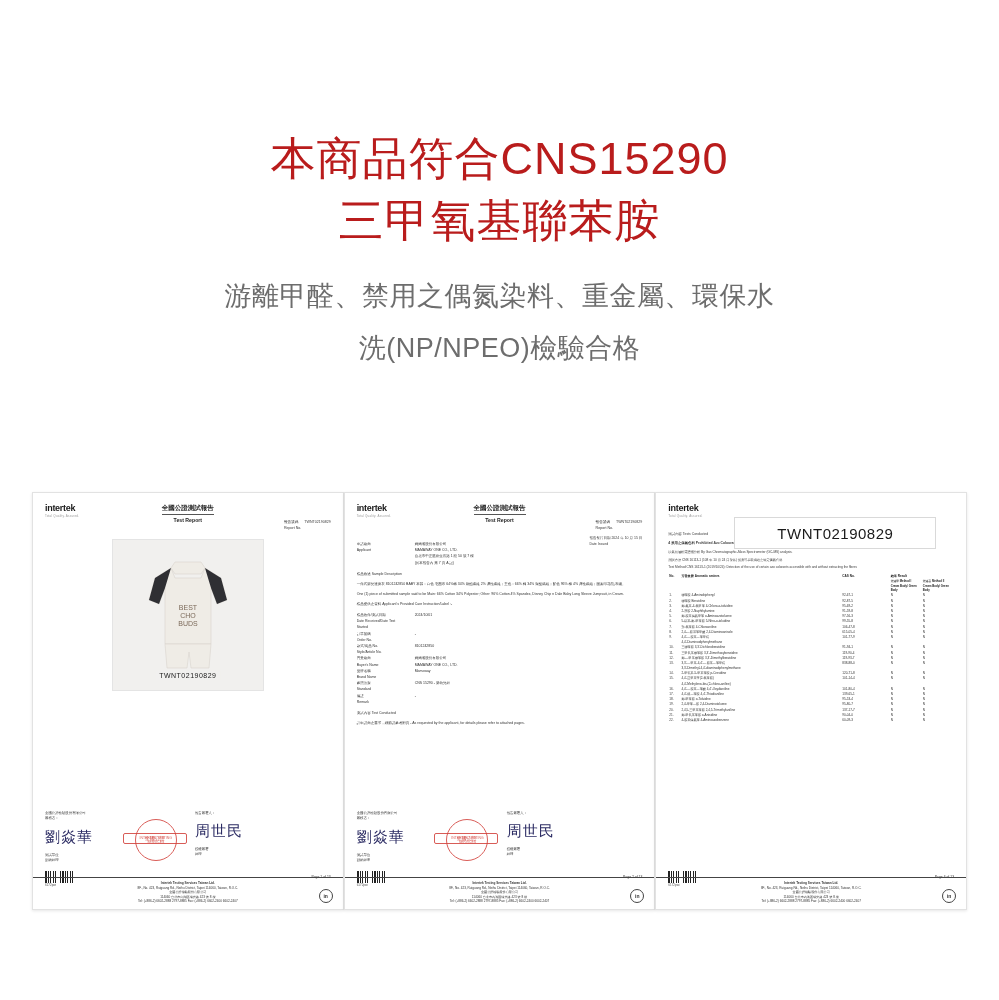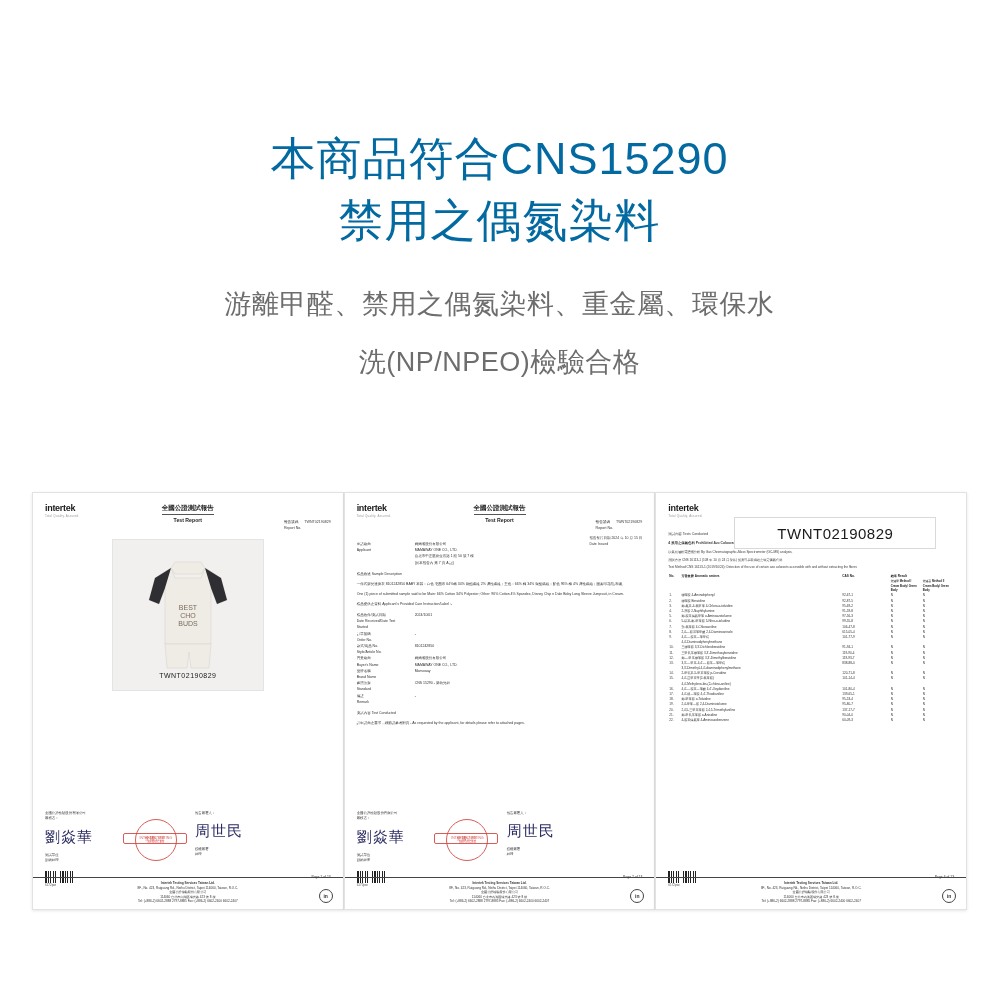--- a/index.html
+++ b/index.html
@@ -20,25 +20,25 @@
   .headline-block {
     width: 100%;
     text-align: center;
     padding-top: 128px;
     box-sizing: border-box;
   }
   .headline-1, .headline-2 {
     font-size: 45px;
     line-height: 62px;
     font-weight: 400;
-    color: #0369a1;
+    color: #b91c1c;
     letter-spacing: 1px;
   }
   .subhead {
-    margin-top: 30px;
+    margin-top: 22px;
     font-size: 27px;
     line-height: 44px;
     color: #6d6d6d;
     letter-spacing: 0.5px;
   }
 
   
   .reports-row {
     position: absolute;
     top: 492px;
@@ -319,23 +319,23 @@
   .col-r1, .col-r2 { width: 22px; text-align: left; }
   .hdr-sub { font-size: 2.8px; color: #444; }
   .sec-note { font-size: 3.2px; line-height: 4.8px; margin-top: 3px; }
   .sec-title { font-weight: 700; }
 </style>
 </head>
 <body>
 
 <div class="headline-block">
   <div class="headline-1">本商品符合CNS15290</div>
-  <div class="headline-2">禁用之偶氮染料</div>
+  <div class="headline-2">三甲氧基聯苯胺</div>
   <div class="subhead">游離甲醛、禁用之偶氮染料、重金屬、環保水</div>
-  <div class="subhead" style="margin-top:14px">洗(NP/NPEO)檢驗合格</div>
+  <div class="subhead" style="margin-top:8px">洗(NP/NPEO)檢驗合格</div>
 </div>
 
 <div class="reports-row">
 
   <div class="report">
     <div class="itk-logo">intertek</div>
     <div class="itk-tag">Total Quality. Assured.</div>
 
     <div class="rep-title">
       <div class="cn">全國公證測試報告</div>

